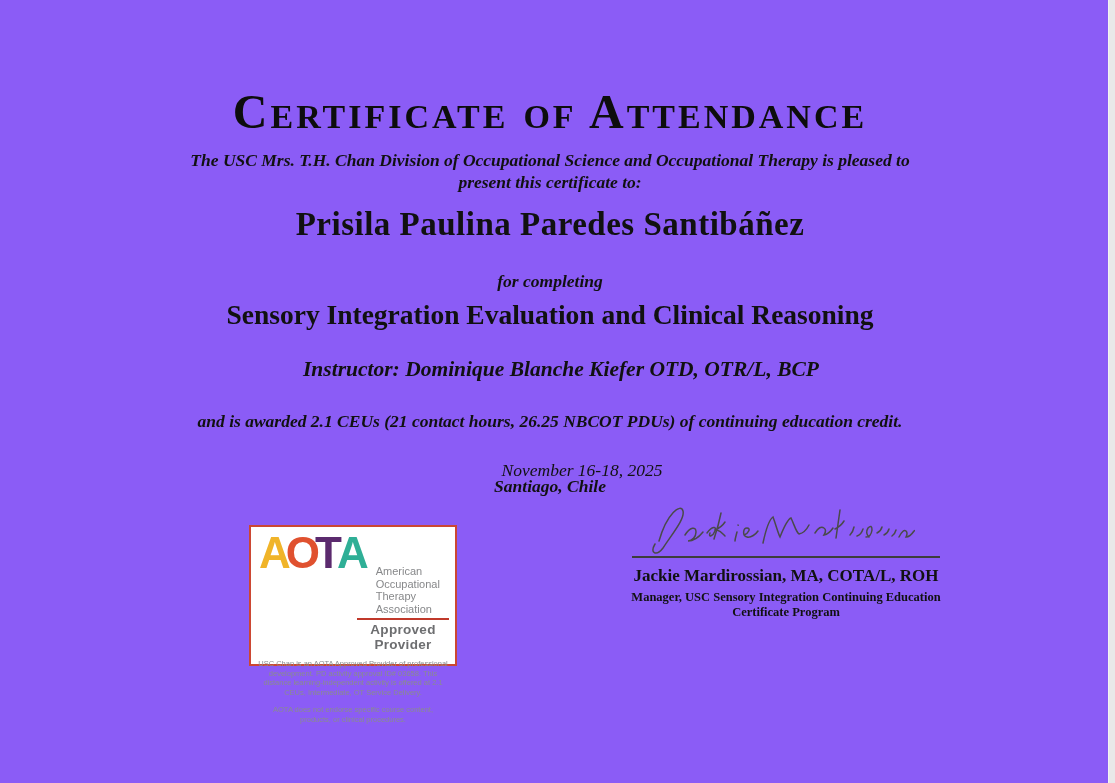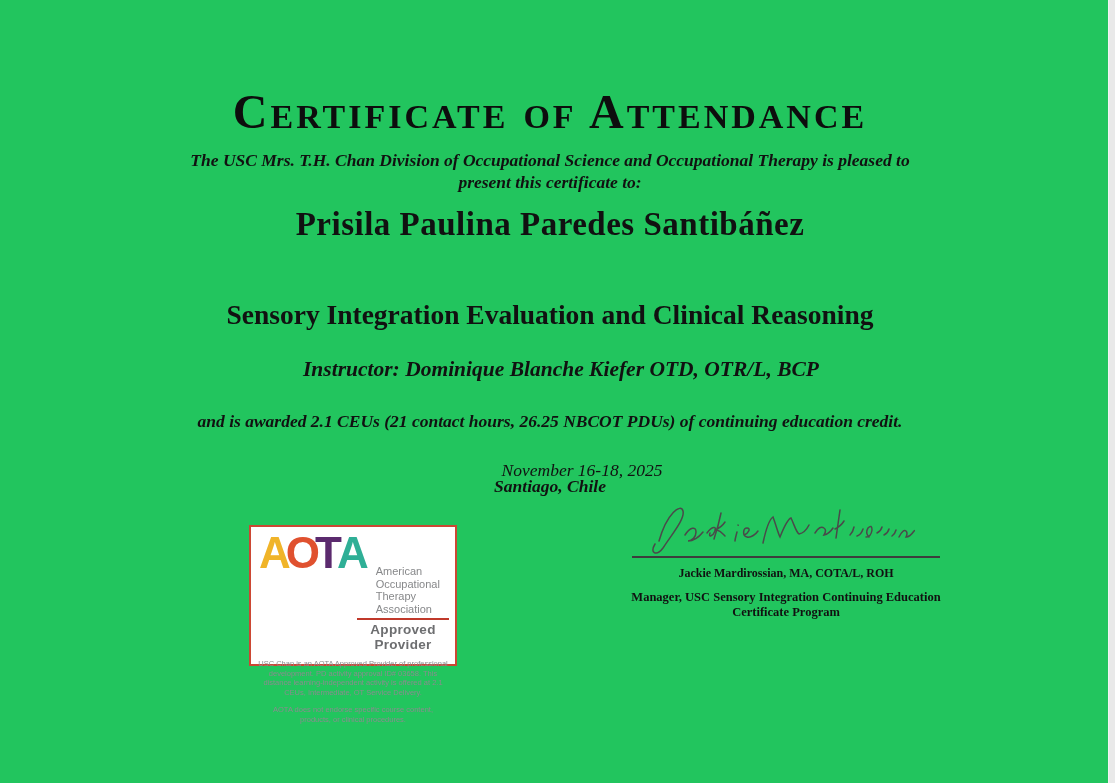--- a/index.html
+++ b/index.html
@@ -1,19 +1,19 @@
 <!DOCTYPE html>
 <html><head>
 <meta charset="utf-8">
 <style>
   * { margin:0; padding:0; box-sizing:border-box; }
   html,body { background:#ffffff; }
   body { font-family:"Liberation Serif", serif; }
   .page {
-    position:relative; width:1115px; height:783px; background:#22c55e;
+    position:relative; width:1115px; height:783px; background:#8b5cf6;
     overflow:hidden; margin:0 auto;
   }
   .centerline { position:absolute; left:0; width:1100px; text-align:center; color:#111; }
 
   .title {
     top:88px; font-size:48px; line-height:1; font-weight:700;
     font-variant:small-caps; letter-spacing:3px; color:#0d0d0d;
   }
   .intro { top:150px; font-style:italic; font-weight:700; font-size:17.5px; line-height:21.5px; }
   .recipient { top:206px; font-size:33px; font-weight:700; letter-spacing:0.5px; }
@@ -49,21 +49,21 @@
   .aota-fine {
     margin-top:7px; text-align:center; color:#8a8c8e; font-size:7.5px; line-height:9.5px;
   }
   .aota-fine.second { margin-top:8px; }
 
   
   .sig-script { position:absolute; left:645px; top:497px; }
   .sig-line { position:absolute; left:632px; top:556px; width:308px; height:2px; background:#3d3d3d; }
   .sig-name {
     position:absolute; left:610px; top:566px; width:352px; text-align:center;
-    font-weight:700; font-size:12px; color:#111;
+    font-weight:700; font-size:17px; color:#111;
   }
   .sig-role {
     position:absolute; left:610px; top:590px; width:352px; text-align:center;
     font-weight:700; font-size:12.5px; line-height:15px; color:#111;
   }
 
   .scrollbar {
     position:absolute; right:0; top:0; width:7px; height:783px;
     background:#e9e9e9; border-left:1px solid #f3f3f3;
   }
@@ -75,20 +75,21 @@
 
   <div class="centerline title">Certificate of Attendance</div>
 
   <div class="centerline intro">
     <div>The USC Mrs. T.H. Chan Division of Occupational Science and Occupational Therapy is pleased to</div>
     <div>present this certificate to:</div>
   </div>
 
   <div class="centerline recipient">Prisila Paulina Paredes Santibáñez</div>
 
+  <div class="centerline completing">for completing</div>
 
   <div class="centerline course">Sensory Integration Evaluation and Clinical Reasoning</div>
 
   <div class="centerline instructor">Instructor: Dominique Blanche Kiefer OTD, OTR/L, BCP</div>
 
   <div class="centerline award">and is awarded 2.1 CEUs (21 contact hours, 26.25 NBCOT PDUs) of continuing education credit.</div>
 
   <div class="centerline eventdate">November 16-18, 2025</div>
 
   <div class="centerline eventloc">Santiago, Chile</div>

